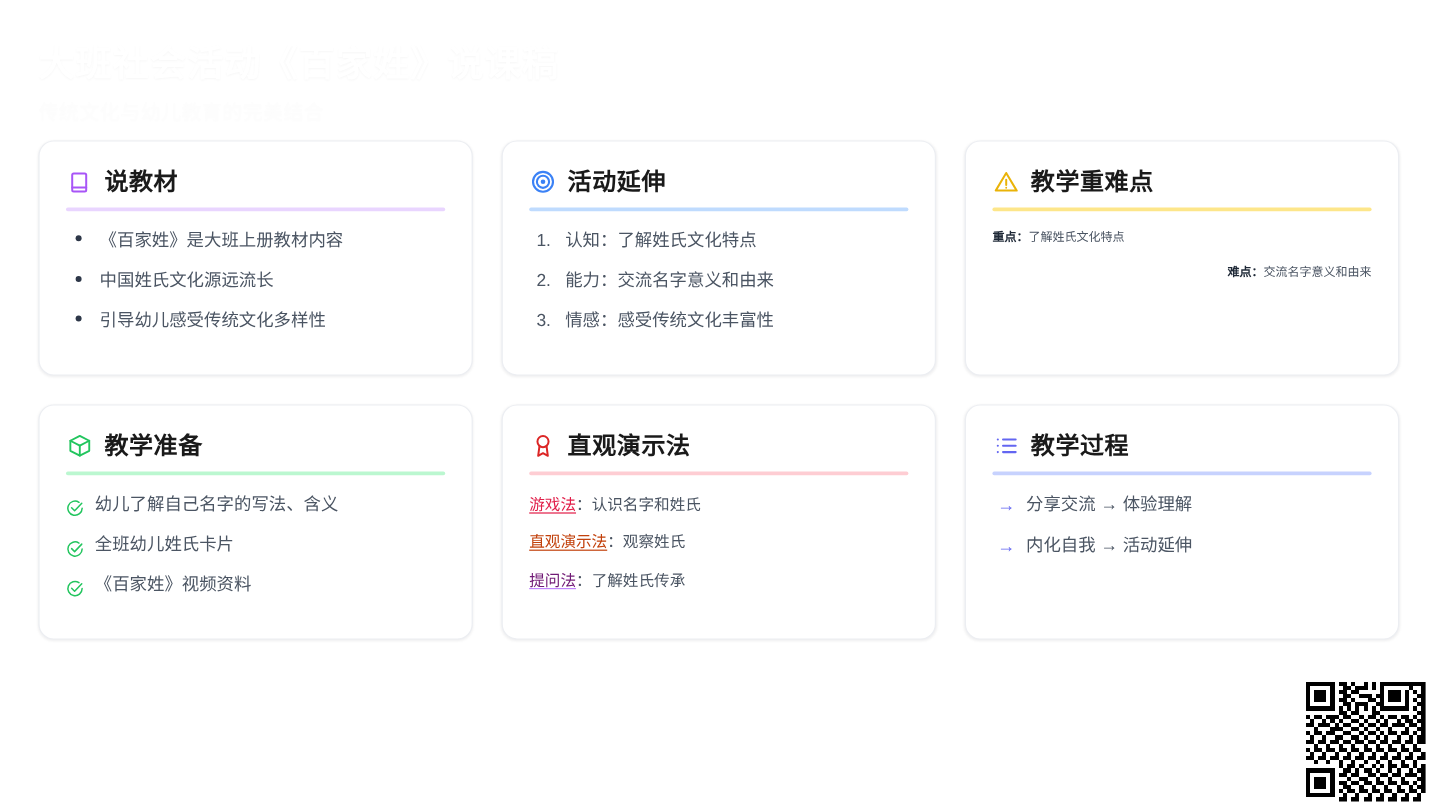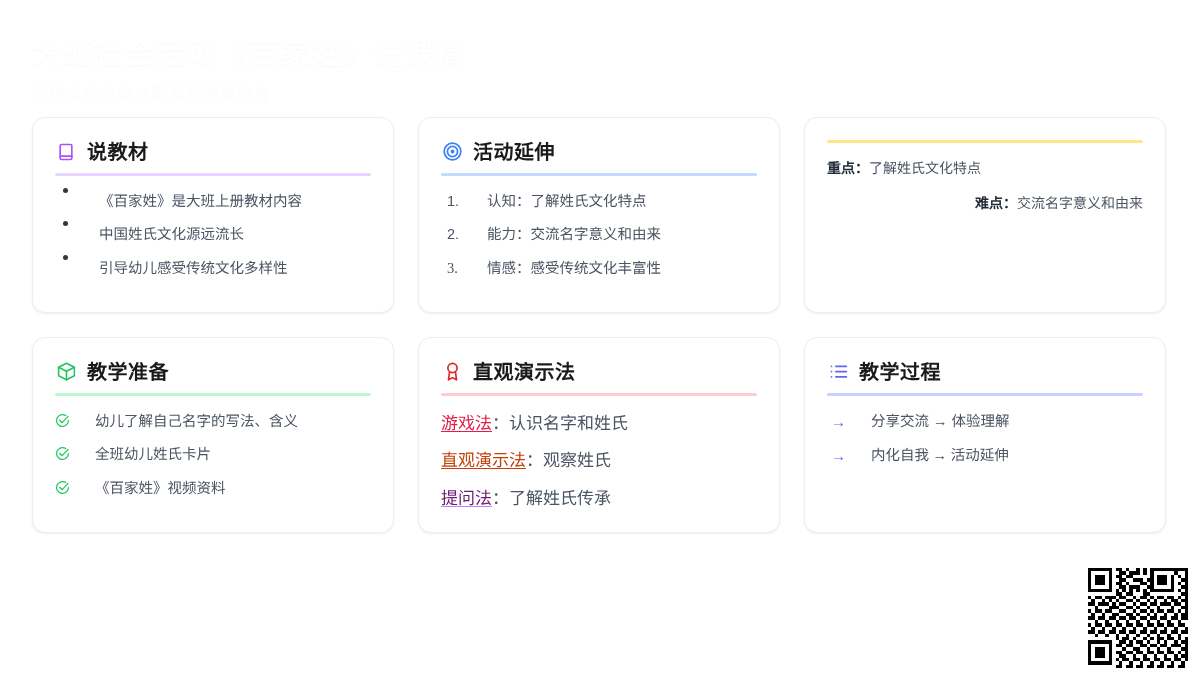--- a/index.html
+++ b/index.html
@@ -101,24 +101,24 @@
     margin: 0;
     padding: 0;
     list-style: none;
   }
   ul.body-list li, ol.body-list li {
     font-size: 14.5px;
     color: #4b5563;
     line-height: 1.5;
     margin-bottom: 12px;
     display: flex;
-    align-items: flex-start;
-    gap: 25px;
-  }
-  ul.body-list li:last-child, ol.body-list li:last-child { margin-bottom: 0; font-family: Liberation Serif, serif; }
+    align-items: center;
+    gap: 9px;
+  }
+  ul.body-list li:last-child, ol.body-list li:last-child { margin-bottom: 0; }
 
   .bullet-dot {
     flex: 0 0 auto;
     width: 5px;
     height: 5px;
     border-radius: 50%;
     background: #2d3748;
     display: inline-block;
     transform: translateY(-3px);
     margin-left: 8px;
@@ -142,34 +142,34 @@
     color: #6366f1;
     font-size: 15px;
     font-weight: 700;
     transform: translateY(0px);
     margin-left: 4px;
   }
   .item-text { color: #4b5563; }
 
   
   .kv-row {
-    font-size: 14px;
+    font-size: 10px;
     line-height: 1.5;
     margin-bottom: 14px;
     color: #4b5563;
   }
   .kv-row:last-child { margin-bottom: 16px; text-align: right; }
   .kv-key {
     font-weight: 700;
     color: #1f2937;
   }
 
   
   .method-row {
-    font-size: 17px;
+    font-size: 13px;
     line-height: 1.5;
     margin-bottom: 12px;
     color: #4b5563;
   }
   .method-row:last-child { margin-bottom: 0; }
   .method-name {
     text-decoration: underline;
     text-underline-offset: 2px;
   }
 
@@ -245,20 +245,30 @@
           <span class="item-text">能力：交流名字意义和由来</span>
         </li>
         <li>
           <span class="num-marker">3.</span>
           <span class="item-text">情感：感受传统文化丰富性</span>
         </li>
       </ol>
     </div>
 
     <div class="card">
+      <div class="card-head">
+        <span class="card-icon">
+          <svg width="21" height="21" viewBox="0 0 24 24" fill="none" stroke="#eab308" stroke-width="1.9" stroke-linecap="round" stroke-linejoin="round">
+            <path d="M12 3.6 L22 20.4 H2 Z"></path>
+            <line x1="12" y1="10" x2="12" y2="15"></line>
+            <circle cx="12" cy="17.6" r="0.9" fill="#eab308" stroke="none"></circle>
+          </svg>
+        </span>
+        <span class="card-title">教学重难点</span>
+      </div>
       <div class="card-rule" style="background:#fde68a;"></div>
       <div>
         <div class="kv-row">
           <span class="kv-key">重点：</span><span class="item-text">了解姓氏文化特点</span>
         </div>
         <div class="kv-row">
           <span class="kv-key">难点：</span><span class="item-text">交流名字意义和由来</span>
         </div>
       </div>
     </div>

